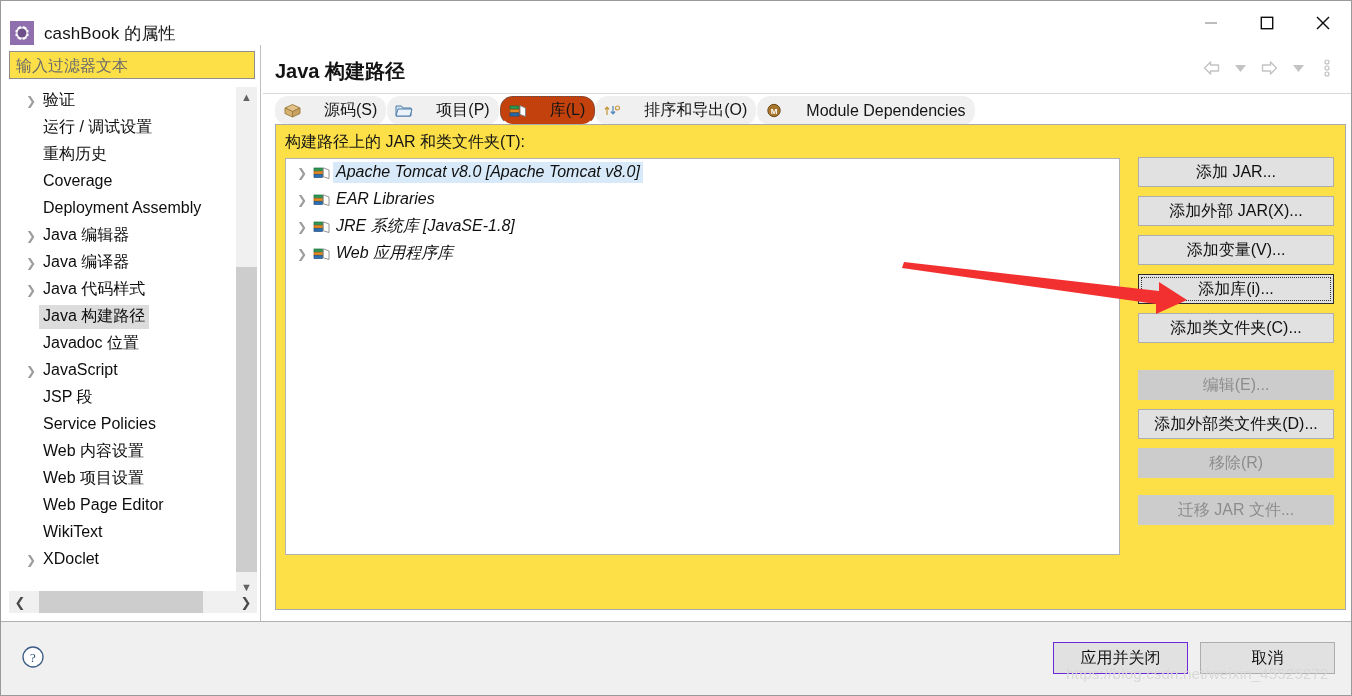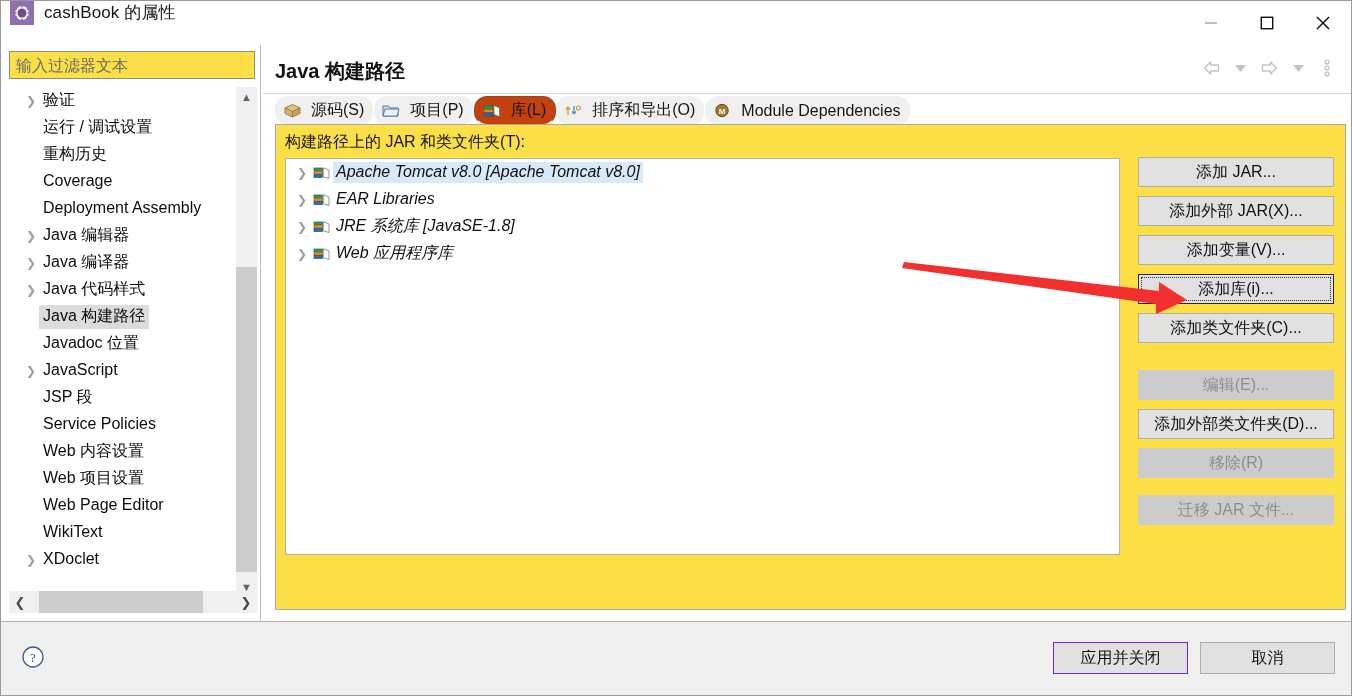--- a/index.html
+++ b/index.html
@@ -14,21 +14,21 @@
     width: 1352px; height: 696px;
     background: #ffffff;
     border: 1px solid #9a9a9a;
   }
 
   
   .titlebar {
     position: absolute; left: 0; top: 0;
     width: 1350px; height: 44px;
     background: #ffffff;
-    display: flex; align-items: flex-start;
+    display: flex; align-items: flex-end;
   }
   .title-icon {
     margin-left: 9px;
     width: 24px; height: 24px;
     background: #8f6fae;
     display: flex; align-items: center; justify-content: center;
     flex: 0 0 auto;
   }
   .gear {
     width: 18px; height: 18px;
@@ -166,21 +166,21 @@
     display: flex; align-items: flex-end;
     height: 30px;
   }
   .tab {
     height: 29px;
     display: flex; align-items: center;
     padding: 0 9px 0 8px;
     font-size: 16px; color: #151515;
     background: #f0f0f0;
     border-right: 1px solid #ffffff;
-    gap: 10px;
+    gap: 23px;
     white-space: nowrap;
     border-radius: 13px;
   }
   .tab.selected {
     background: #c2410c;
     border: 1px dotted #4f4f4f;
     border-bottom: 1px solid #ffffff;
   }
   .tab .ticon { width: 18px; height: 16px; display: flex; align-items: center; justify-content: center; }
 
@@ -607,17 +607,18 @@
     <svg width="24" height="24" viewBox="0 0 24 24">
       <circle cx="12" cy="12" r="10" fill="#ffffff" stroke="#3b5c86" stroke-width="1.3"></circle>
       <text x="12" y="16.6" text-anchor="middle" font-size="13" fill="#2d4f78" font-family="Liberation Serif, serif">?</text>
     </svg>
   </div>
   <div class="footer-buttons">
     <div class="fbtn default">应用并关闭</div>
     <div class="fbtn">取消</div>
   </div>
 
+  <div class="watermark">https://blog.csdn.net/weixin_45525272</div>
 
   <svg class="annot" viewBox="0 0 1352 696">
     <polygon points="903,261 1158,290 1158,281 1186,299 1155,313 1155,303 901,267" fill="#f23030"></polygon>
   </svg>
 </div>
 
 </body></html>

